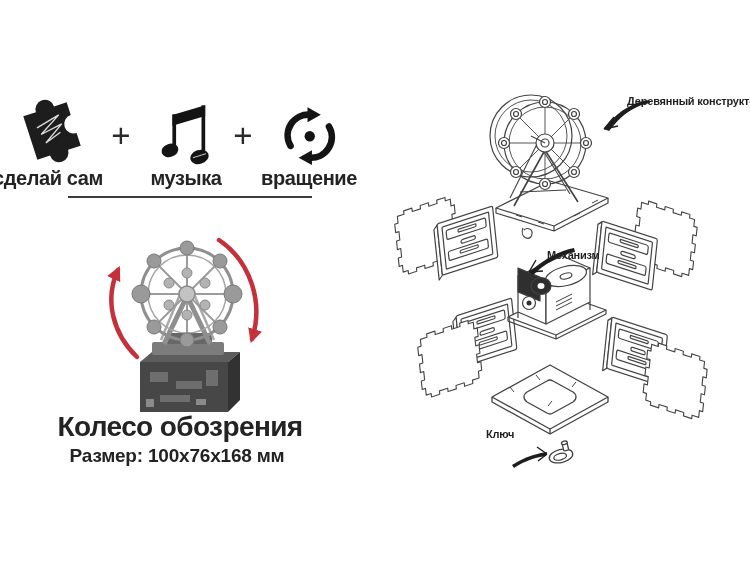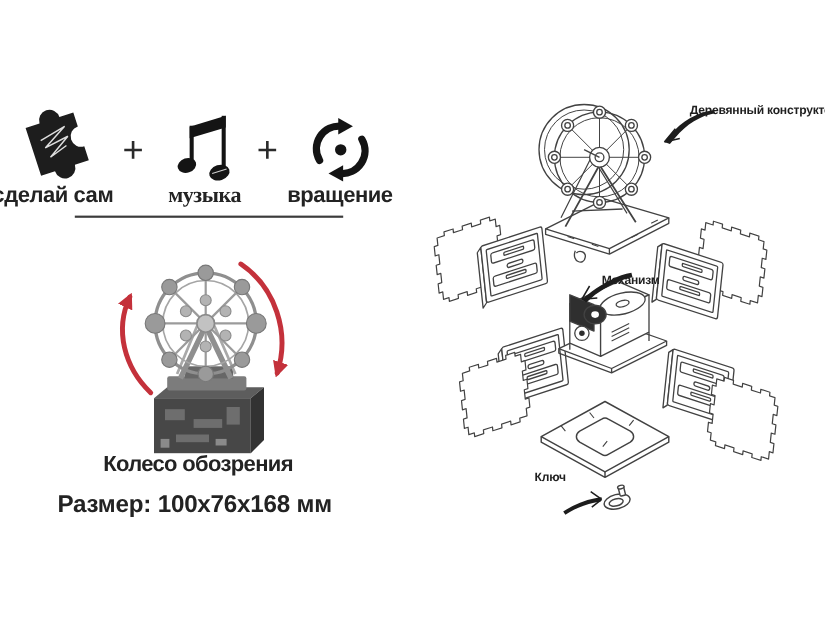--- a/index.html
+++ b/index.html
@@ -1,22 +1,22 @@
 <!DOCTYPE html>
 <html><head>
 <meta charset="utf-8">
 <style>
   html,body{margin:0;padding:0;background:#fff;}
   .stage{position:relative;width:750px;height:562px;background:#ffffff;overflow:hidden;
          font-family:"Liberation Sans", sans-serif;}
   .lbl{position:absolute;color:#232323;font-weight:700;white-space:nowrap;}
   .feature{font-size:20px;letter-spacing:-0.4px;transform:translateX(-50%);}
   .plus{font-size:33px;font-weight:400;color:#2a2a2a;transform:translate(-50%,-50%);}
-  .title{font-size:20px;letter-spacing:-0.6px;transform:translateX(-50%);}
-  .size{font-size:22px;letter-spacing:-0.2px;transform:translateX(-50%);}
+  .title{font-size:28px;letter-spacing:-0.6px;transform:translateX(-50%);}
+  .size{font-size:19px;letter-spacing:-0.2px;transform:translateX(-50%);}
   .anno{font-size:11px;letter-spacing:-0.2px;color:#1f1f1f;}
   .divider{position:absolute;left:68px;top:196px;width:244px;height:2px;background:#3c3c3c;}
   svg{position:absolute;left:0;top:0;}
 </style>
 </head>
 <body>
 
 <div class="stage">
 
   <svg width="750" height="562" viewBox="0 0 750 562">
@@ -212,21 +212,21 @@
       <path d="M 649,100 C 634,102 620,110 609,123 L 604,129 L 609,131 L 614,125 C 624,113 637,105 650,103 Z"></path>
       <path d="M604,129 L614,117 M604,129 L618,126" stroke="#1d1d1d" stroke-width="1.4" fill="none"></path>
       <path d="M 574,248 C 562,250 549,257 538,265 L 529,272 L 533,275 L 541,268 C 552,260 564,254 575,252 Z"></path>
       <path d="M529,272 L536,260 M529,272 L543,271" stroke="#1d1d1d" stroke-width="1.4" fill="none"></path>
       <path d="M 512,465 C 521,459 531,455 541,453 L 547,452 L 546,456 L 540,457 C 531,459 521,463 514,468 Z"></path>
       <path d="M547,454 L537,447 M547,454 L538,461" stroke="#1d1d1d" stroke-width="1.4" fill="none"></path>
     </g>
   </svg>
 
   <div class="lbl feature" style="left:48px;top:167px;">сделай сам</div>
-  <div class="lbl feature" style="left:186px;top:167px;font-family:Liberation Serif, serif;">музыка</div>
+  <div class="lbl feature" style="left:186px;top:167px;">музыка</div>
   <div class="lbl feature" style="left:309px;top:167px;">вращение</div>
 
   <div class="lbl plus" style="left:121px;top:136px;">+</div>
   <div class="lbl plus" style="left:243px;top:136px;">+</div>
 
   <div class="divider"></div>
 
   <div class="lbl title" style="left:180px;top:411px;">Колесо обозрения</div>
   <div class="lbl size" style="left:177px;top:445px;">Размер: 100x76x168 мм</div>
 

